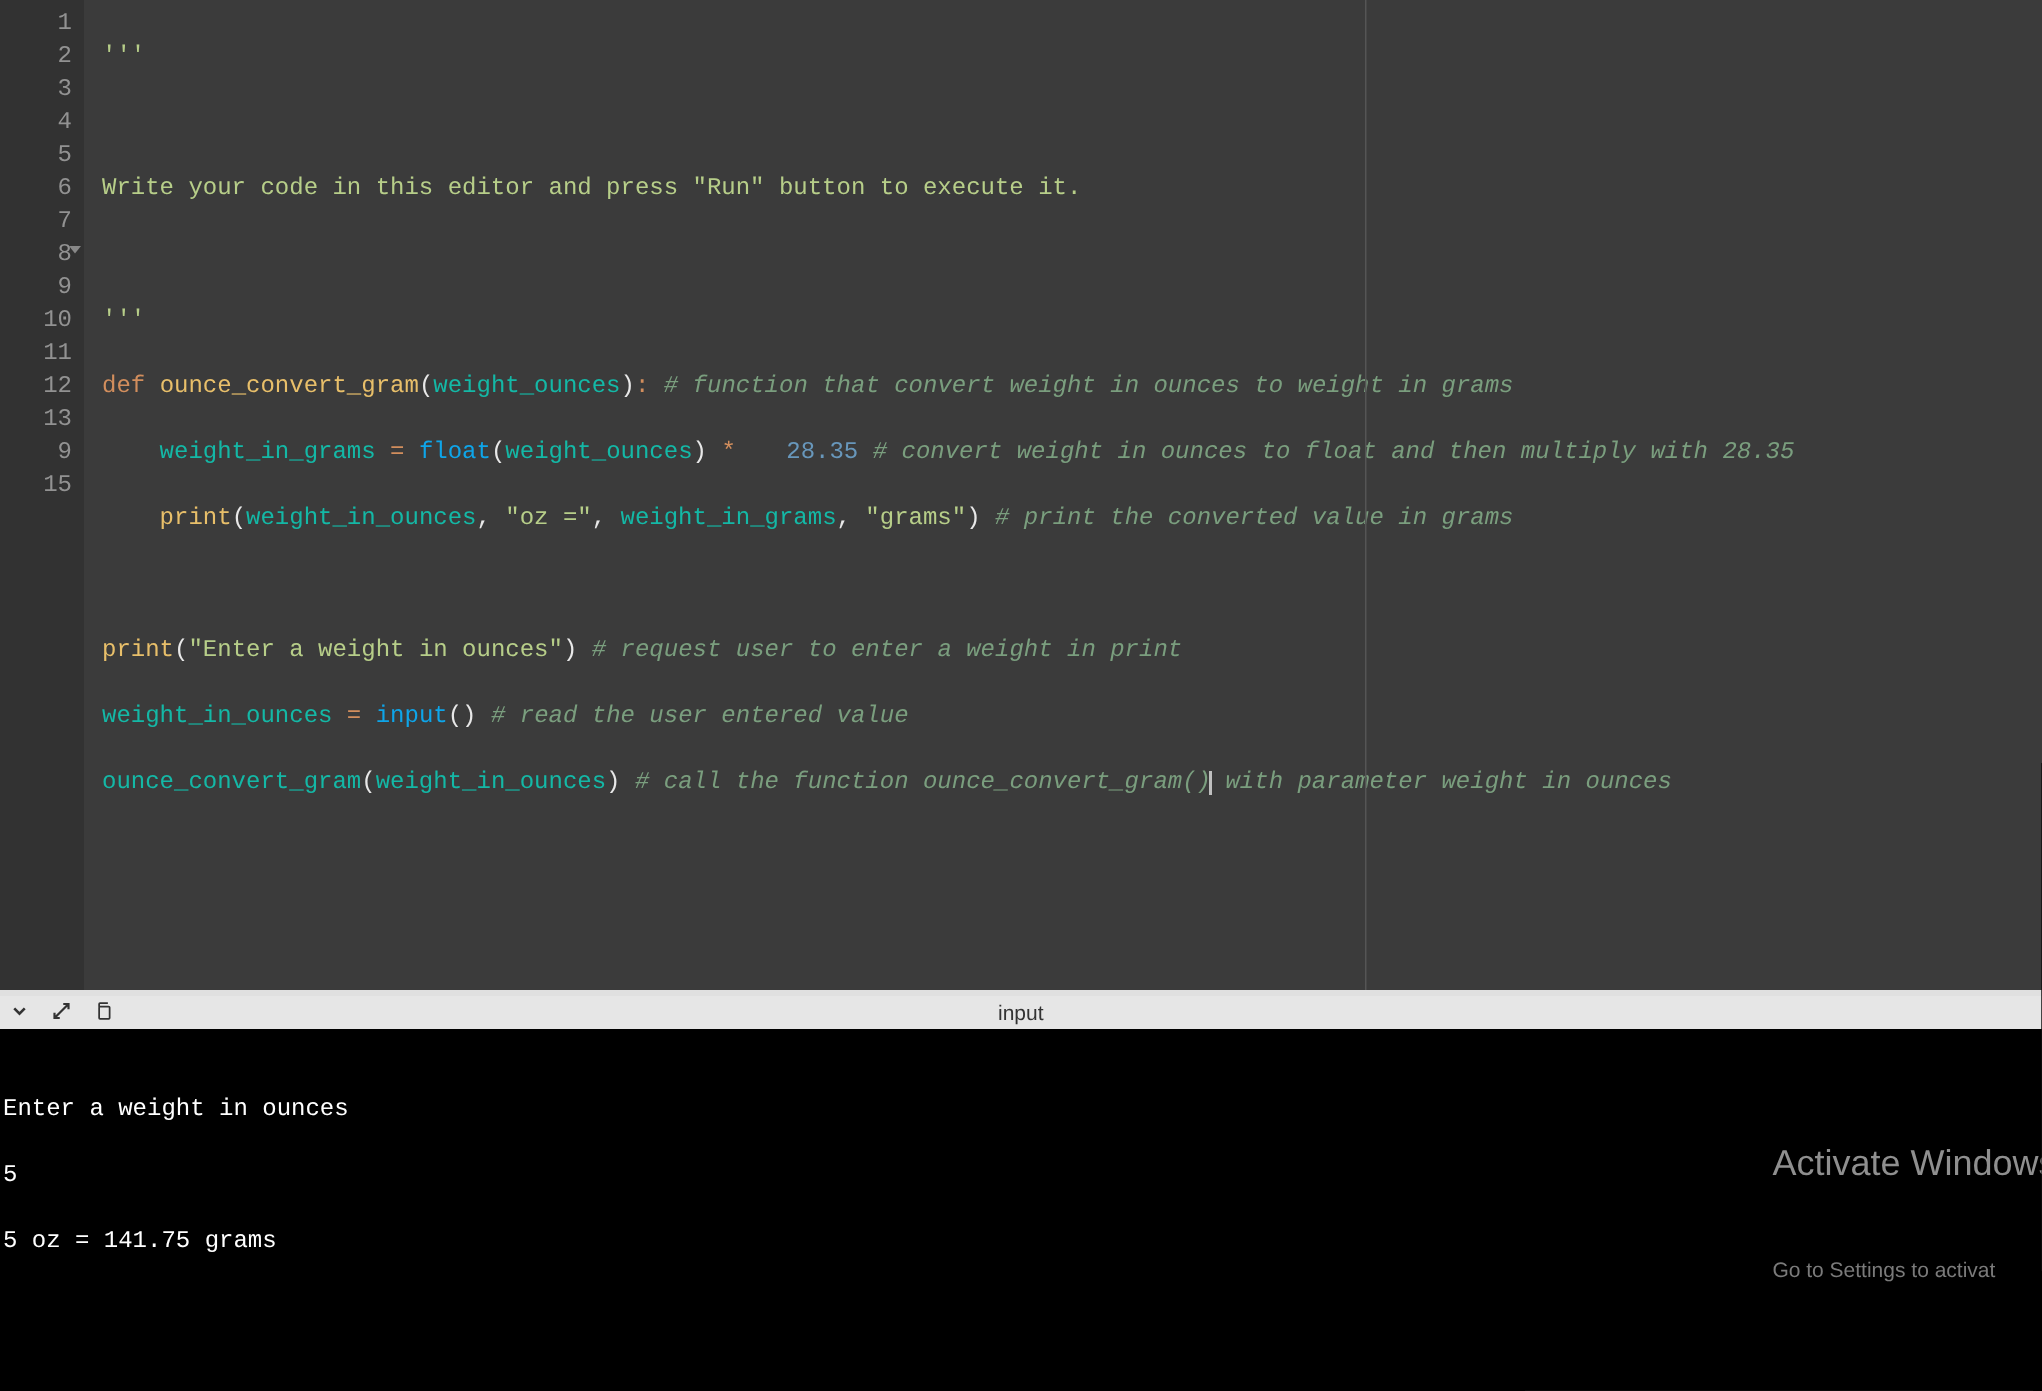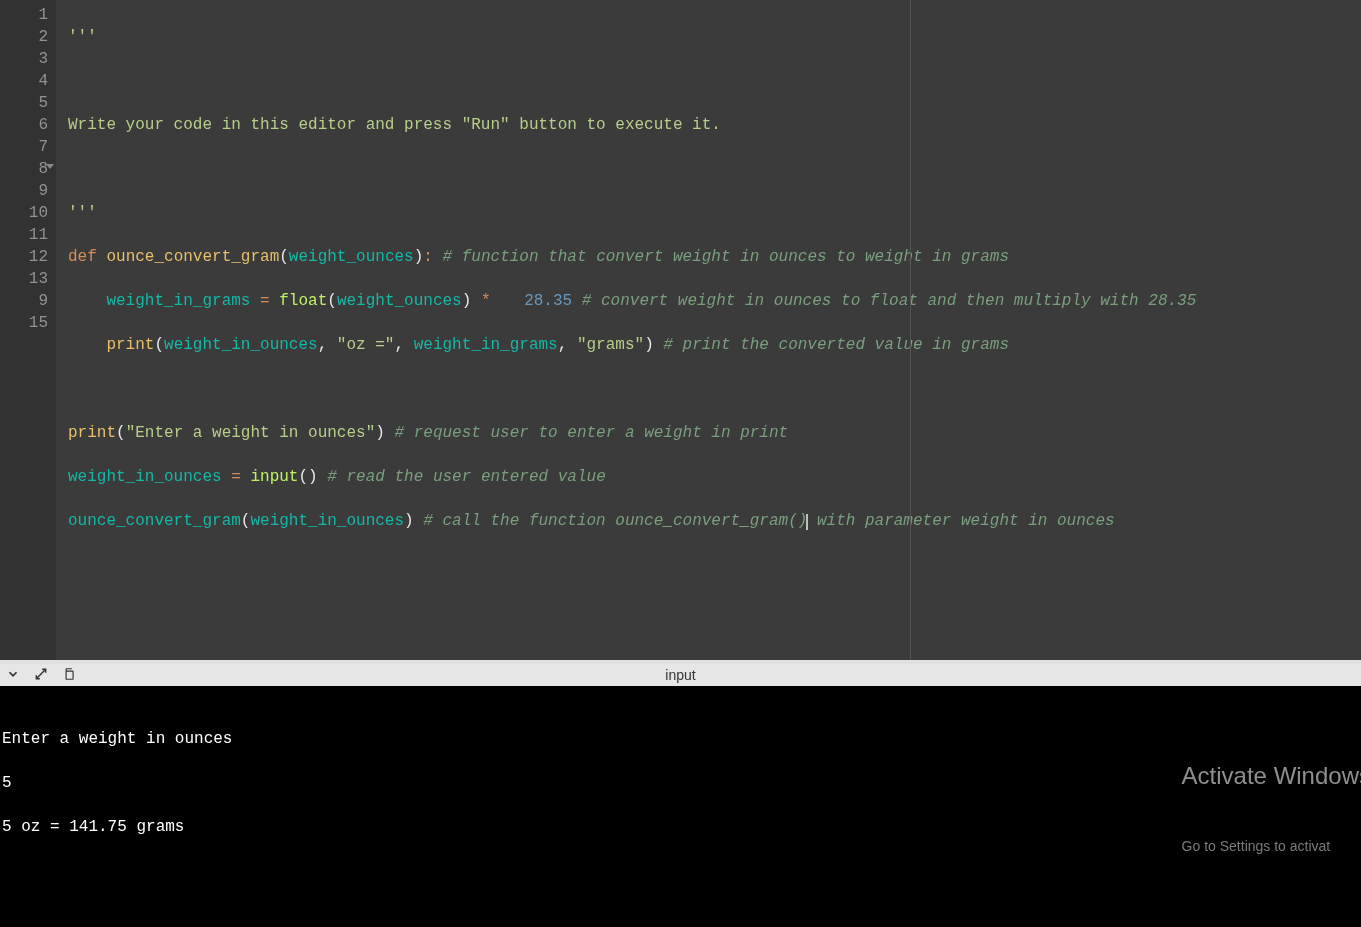--- a/index.html
+++ b/index.html
@@ -9,21 +9,21 @@
 .gutter { width:56px; background:#323232; text-align:right; padding:4px 8px 4px 4px; color:#929292; font-size:16px; line-height:22px; user-select:none; position:relative; }
 .gutter .ln { height:22px; }
 .gutter .fold { position:absolute; right:2px; top:calc(4px + 7*22px + 6px); width:0; height:0; border-left:4px solid transparent; border-right:4px solid transparent; border-top:5px solid #888; }
 .code { flex:1; padding:4px 4px 4px 12px; font-size:16px; line-height:22px; color:#e8e8e8; white-space:pre; }
 .code .row { height:22px; }
 .tok-str { color:#b7ce89; }
 .tok-kw  { color:#d28e5d; }
 .tok-fn  { color:#e8bf6a; }
 .tok-id  { color:#14b8a6; }
 .tok-op  { color:#d28e5d; }
-.tok-builtin { color:#bef264;text-align:center; }
+.tok-builtin { color:#0ea5e9;text-align:center; }
 .tok-num { color:#6897bb;margin-left:24px; }
 .tok-cmt { color:#7a9e7e; font-style:italic; }
 .divider { height:4px; background:#e0e0e0; width:100%; }
 .console-bar { height:22px; background:#e6e6e6; display:flex; align-items:center; padding:0 6px; font-family:Arial,sans-serif; font-size:14px; color:#333; position:relative; }
 .console-bar .icons { display:flex; gap:14px; align-items:center; }
 .console-bar .icons span { cursor:pointer; }
 .console-bar .title { position:absolute; left:50%; transform:translateX(-50%); font-weight:500; }
 .console { background:#000; color:#fff; font-family:"Consolas","Courier New",monospace; font-size:16px; line-height:22px; padding:20px 2px; height:calc(927px - 660px - 4px - 22px); position:relative; white-space:pre; }
 .console .out-line { height:22px; }
 .watermark { position:absolute; right:-10px; bottom:26px; color:#8a8a8a; font-family:"Segoe UI",Arial,sans-serif; text-align:left; pointer-events:none; }

